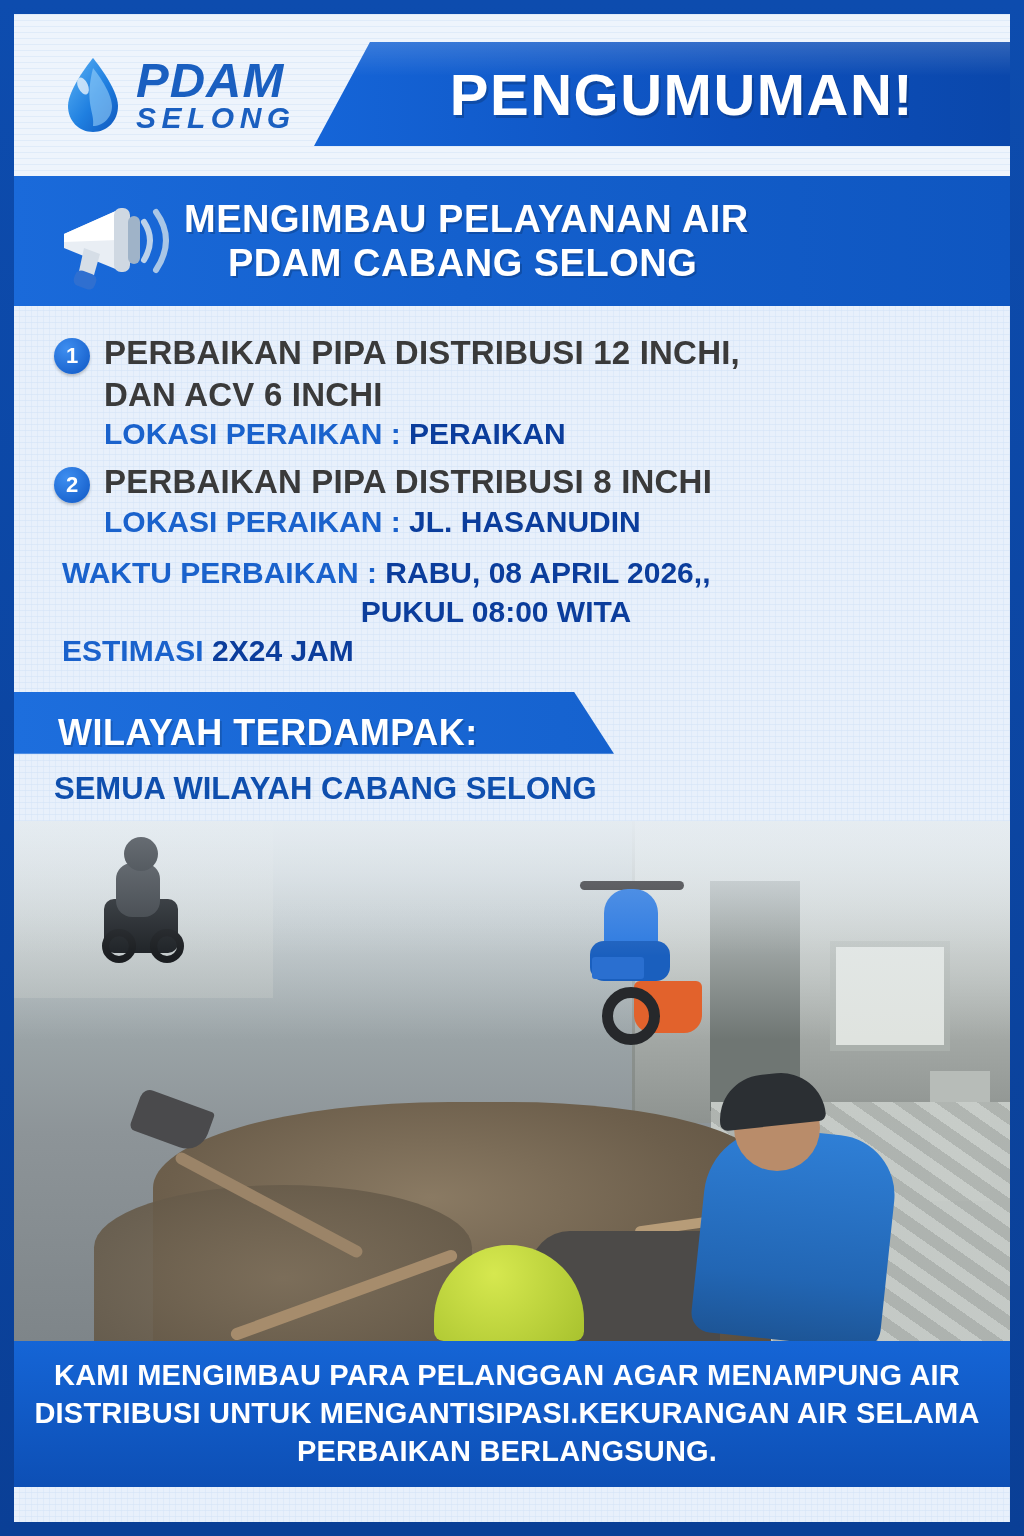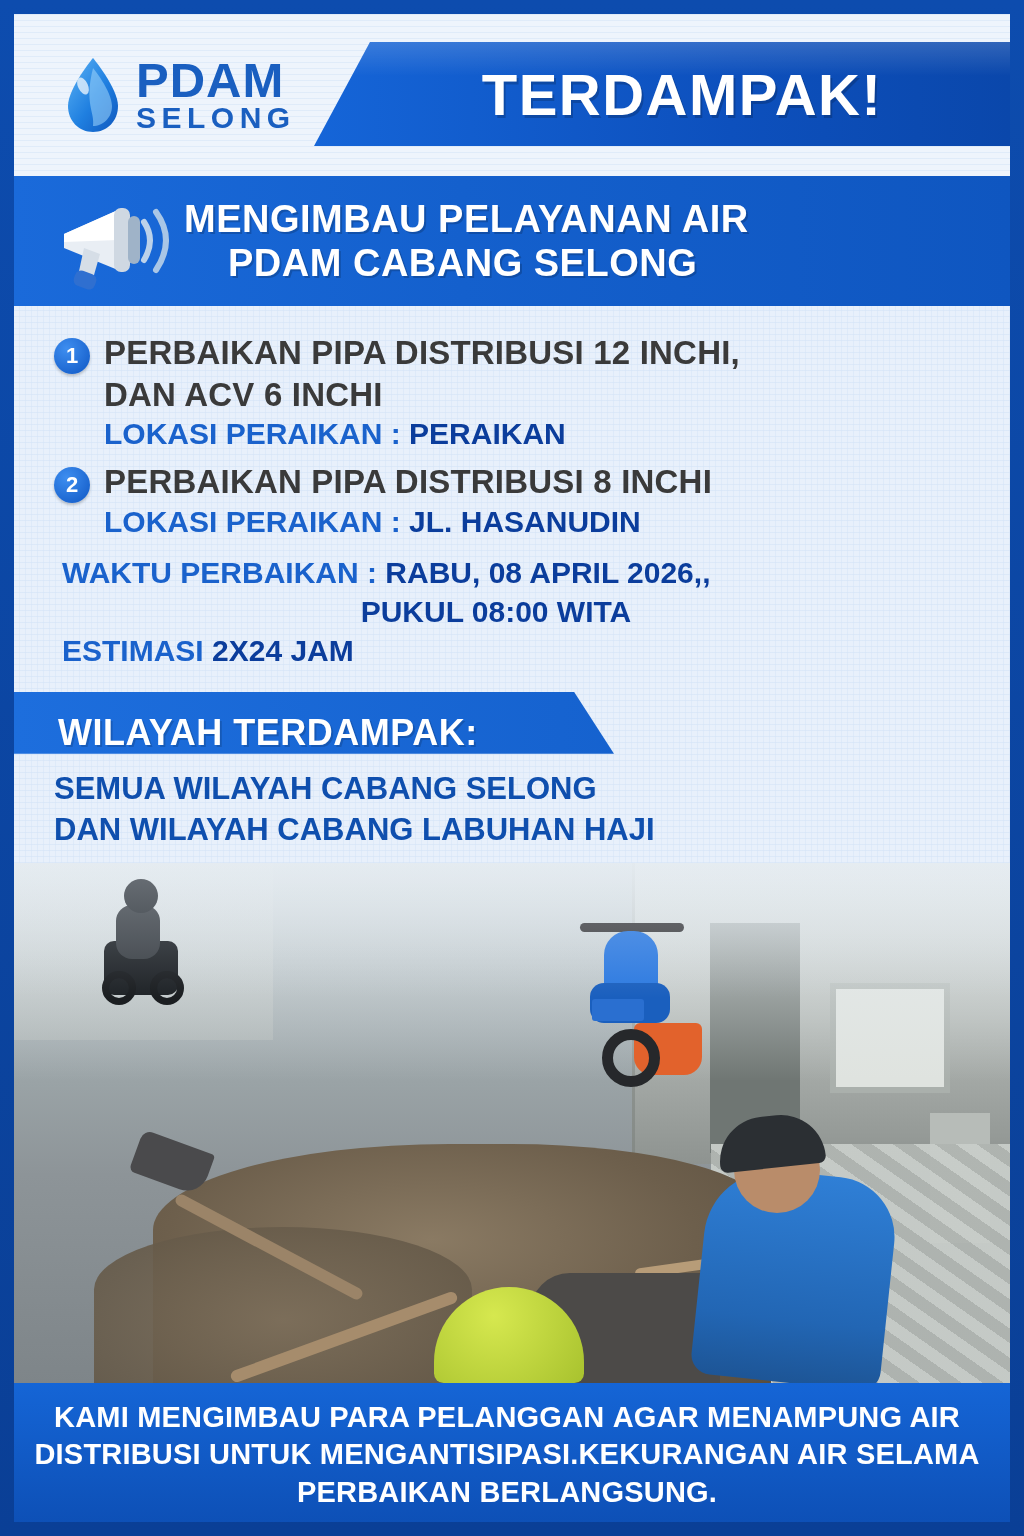--- a/index.html
+++ b/index.html
@@ -34,21 +34,21 @@
     background-image:
       repeating-linear-gradient(0deg, rgba(255,255,255,0) 0px, rgba(255,255,255,0) 5px, rgba(214,229,247,.6) 5px, rgba(214,229,247,.6) 6px);
     display: flex; align-items: center;
   }
   .logo-wrap {
     display: flex; align-items: center; gap: 12px;
     padding-left: 48px; z-index: 3;
   }
   .droplet { width: 62px; height: 78px; position: relative; }
   .droplet svg { display:block; }
-  .logo-text { line-height: .96; }
+  .logo-text { line-height: .96; font-style: italic; }
   .logo-main {
     font-size: 49px; font-weight: 800; letter-spacing: 1px;
     color: #1a5fc0;
   }
   .logo-sub {
     font-size: 30px; font-weight: 800; letter-spacing: 5.5px;
     color: #1a5fc0; text-align: left;
   }
   .banner-ribbon {
     position: absolute;
@@ -272,21 +272,21 @@
             <ellipse cx="21" cy="30" rx="5" ry="9" fill="#ffffff" opacity=".7" transform="rotate(-25 21 30)"></ellipse>
           </svg>
         </div>
         <div class="logo-text">
           <div class="logo-main">PDAM</div>
           <div class="logo-sub">SELONG</div>
         </div>
       </div>
       <div class="banner-ribbon">
         <div class="shine"></div>
-        <div class="banner-title">TERDAMPAK!</div>
+        <div class="banner-title">PENGUMUMAN!</div>
       </div>
     </div>
 
     <div class="subheader">
       <div class="megaphone">
         <svg width="130" height="110" viewBox="0 0 130 110">
           <path d="M16 48 L70 24 L70 84 L16 62 Z" fill="#e9eef4"></path>
           <path d="M16 48 L70 24 L70 54 L16 56 Z" fill="#ffffff"></path>
           <rect x="66" y="22" width="16" height="64" rx="7" fill="#cfd8e2"></rect>
           <rect x="80" y="30" width="12" height="48" rx="6" fill="#9fb3c8"></rect>
@@ -340,21 +340,20 @@
           <span class="val">2X24 JAM</span>
         </div>
       </div>
     </div>
 
     <div class="wilayah-band">
       <span>WILAYAH TERDAMPAK:</span>
     </div>
     <div class="wilayah-text">
       <div>SEMUA WILAYAH CABANG SELONG</div>
-      <div>DAN WILAYAH CABANG LABUHAN HAJI</div>
     </div>
 
     <div class="photo">
       <div class="road"></div>
       <div class="buildings-l"></div>
       <div class="buildings-r">
         <div class="door"></div>
         <div class="win1"></div>
         <div class="win2"></div>
       </div>

